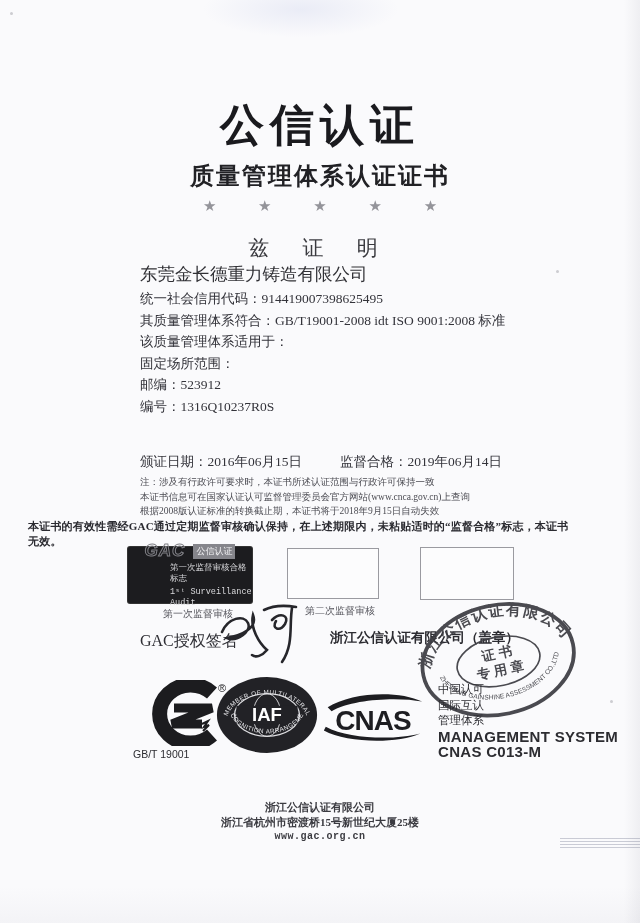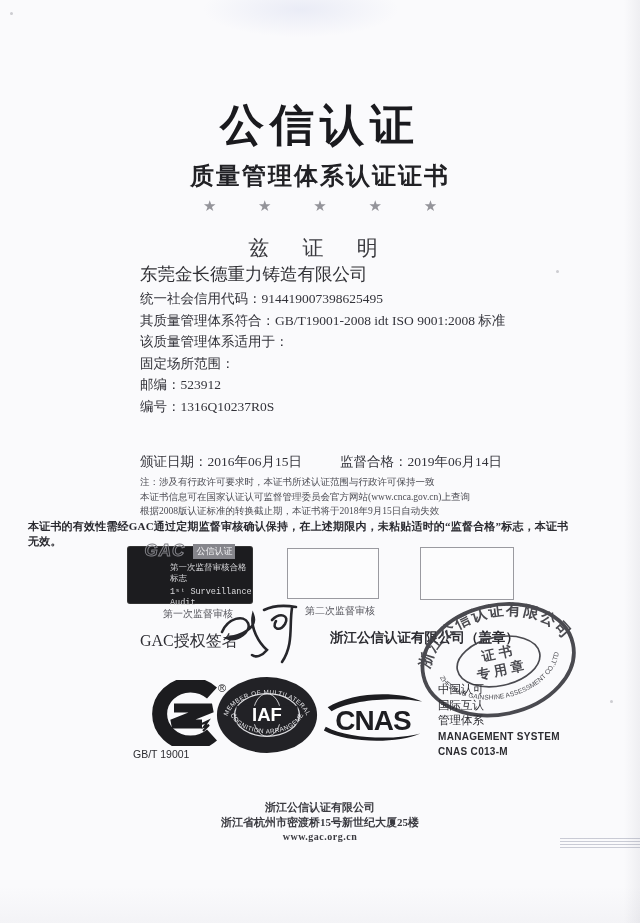--- a/index.html
+++ b/index.html
@@ -39,23 +39,23 @@
   .lab1{left:163px;top:607px;} .lab2{left:305px;top:604px;}
   .sign-label{left:140px;top:631px;font-size:16px;color:#2f2f35;}
   .seal-label{left:330px;top:629px;font-size:13.5px;font-weight:bold;color:#2b2b31;}
   .sig-svg{left:212px;top:598px;}
   .stamp{left:408px;top:596px;width:180px;height:126px;transform:rotate(-12deg);opacity:.92;}
   .gac-mark{left:130px;top:680px;}
   .gac-caption{left:133px;top:748px;font-size:10.5px;font-family:"Liberation Sans",sans-serif;color:#2c2c31;}
   .iaf-mark{left:216px;top:676px;}
   .cnas-mark{left:320px;top:690px;}
   .accred{left:428px;top:682px;font-size:11.5px;line-height:15.5px;color:#2c2c31;margin-left:10px;}
-  .accred .en{font-family:"Liberation Sans",sans-serif;font-weight:bold;font-size:10px;letter-spacing:.3px;}
+  .accred .en{font-family:"Liberation Sans",sans-serif;font-weight:bold;font-size:15px;letter-spacing:.3px;}
   .footer{left:0;width:640px;text-align:center;font-weight:bold;color:#3b3b41;}
-  .f1{top:800px;font-size:11px;} .f2{top:815px;font-size:11px;} .f3{top:831px;font-size:10px;letter-spacing:.5px;}
+  .f1{top:800px;font-size:11px;} .f2{top:815px;font-size:11px;} .f3{top:831px;font-size:10px;letter-spacing:.5px;font-family:Liberation Mono, monospace;}
   .scan-artifact{left:560px;top:838px;width:80px;height:10px;
     background:repeating-linear-gradient(to bottom, rgba(110,115,140,.35) 0 1px, transparent 1px 3px);}
   .speck{width:3px;height:3px;border-radius:50%;background:rgba(120,120,130,.35);}
   svg text{font-family:"Liberation Sans",sans-serif;}
 </style>
 </head>
 <body>
 
 <div class="page">
 

